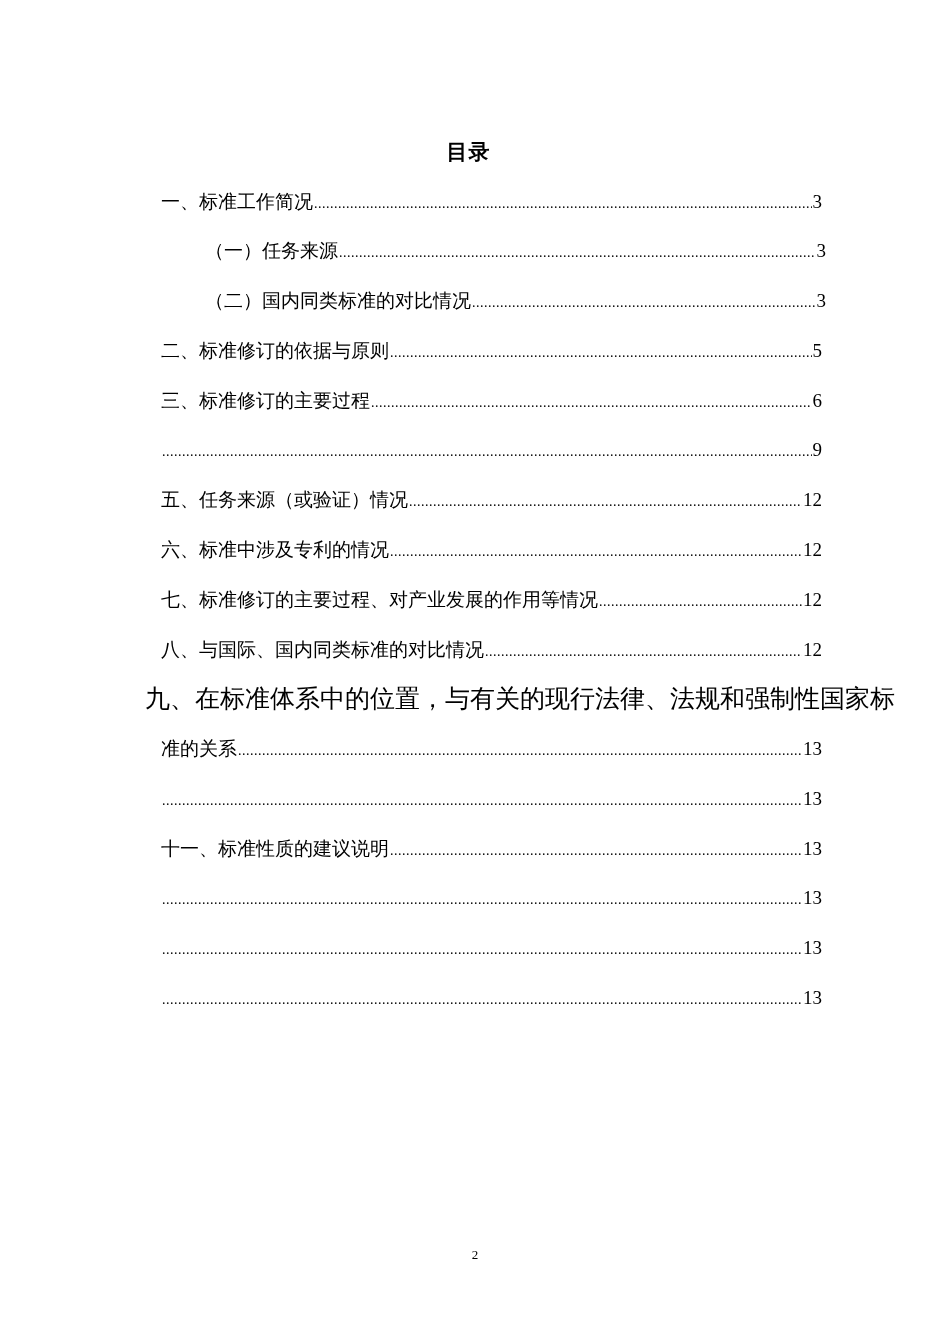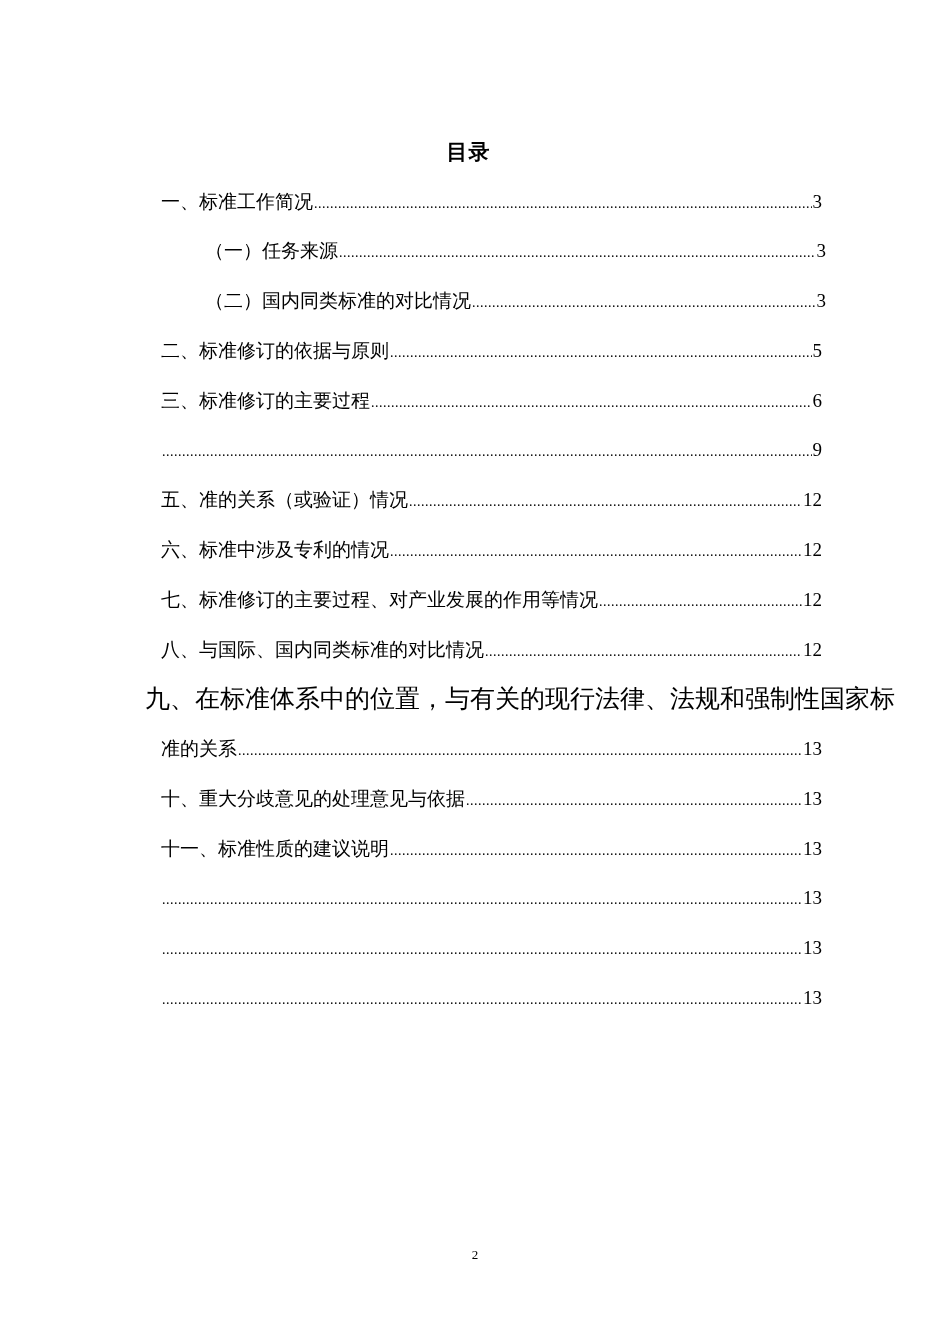--- a/index.html
+++ b/index.html
@@ -48,21 +48,21 @@
   <div class="entry" style="top:386px">
     <span class="label">三、标准修订的主要过程</span>
     <span class="dots"></span>
     <span class="page">6</span>
   </div>
   <div class="entry" style="top:435px">
     <span class="dots"></span>
     <span class="page">9</span>
   </div>
   <div class="entry" style="top:485px">
-    <span class="label">五、准的关系（或验证）情况</span>
+    <span class="label">五、任务来源（或验证）情况</span>
     <span class="dots"></span>
     <span class="page">12</span>
   </div>
   <div class="entry" style="top:535px">
     <span class="label">六、标准中涉及专利的情况</span>
     <span class="dots"></span>
     <span class="page">12</span>
   </div>
   <div class="entry" style="top:585px">
     <span class="label">七、标准修订的主要过程、对产业发展的作用等情况</span>
@@ -74,21 +74,20 @@
     <span class="dots"></span>
     <span class="page">12</span>
   </div>
   <div class="wrapline" style="top:684px">九、在标准体系中的位置，与有关的现行法律、法规和强制性国家标</div>
   <div class="entry" style="top:734px">
     <span class="label">准的关系</span>
     <span class="dots"></span>
     <span class="page">13</span>
   </div>
   <div class="entry" style="top:784px">
-    <span class="label">十、重大分歧意见的处理意见与依据</span>
     <span class="dots"></span>
     <span class="page">13</span>
   </div>
   <div class="entry" style="top:834px">
     <span class="label">十一、标准性质的建议说明</span>
     <span class="dots"></span>
     <span class="page">13</span>
   </div>
   <div class="entry" style="top:883px">
     <span class="dots"></span>

